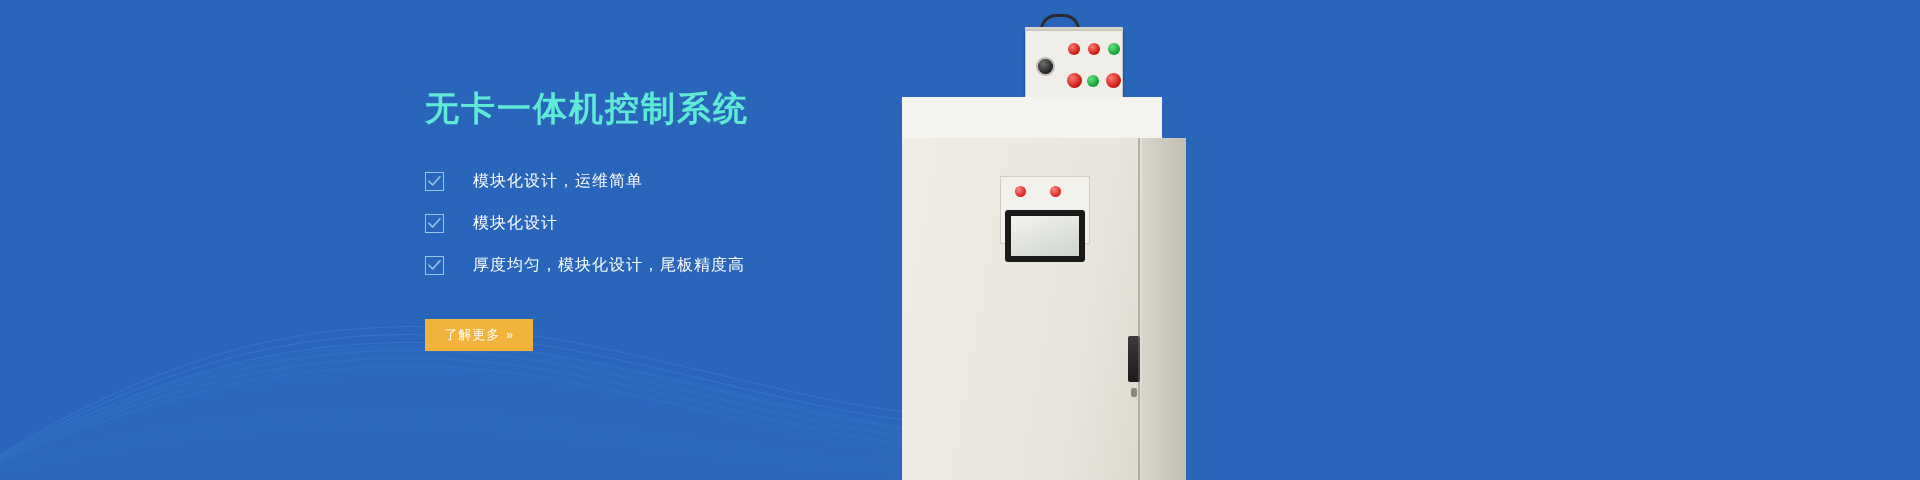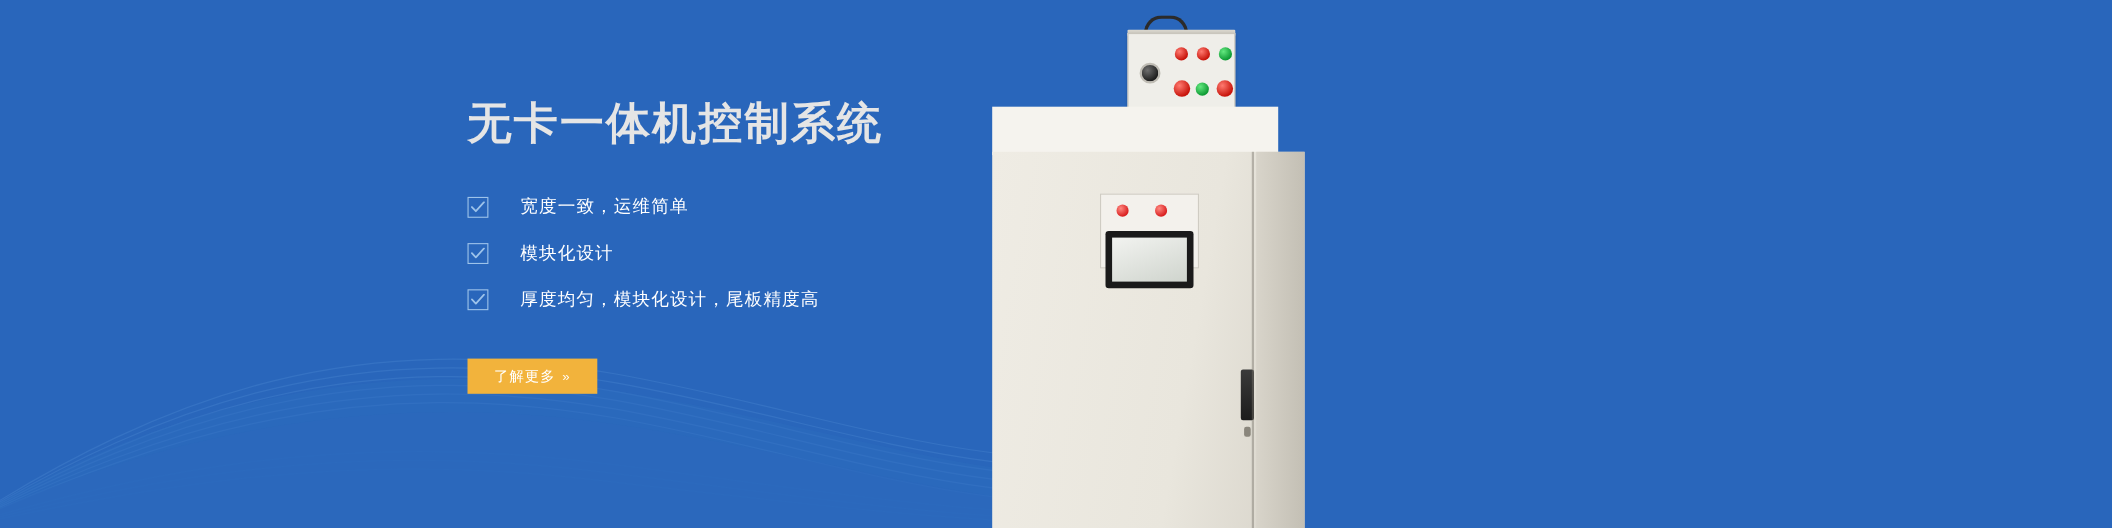--- a/index.html
+++ b/index.html
@@ -20,22 +20,22 @@
   .waves { position:absolute; left:0; bottom:0; width:1100px; height:300px; }
   .waves svg { display:block; width:100%; height:100%; }
 
   
   .content {
     position:absolute;
     left:425px; top:88px;
     width:560px;
   }
   .headline {
-    color:#e5e5e5;
-    font-size:40px;
+    color:#5eead4;
+    font-size:34px;
     font-weight:bold;
     letter-spacing:2px;
     line-height:1.2;
     white-space:nowrap;
   }
   .features { margin-top:42px; }
   .feature {
     display:flex;
     align-items:center;
     margin-bottom:21px;
@@ -54,21 +54,21 @@
     font-size:16px;
     letter-spacing:1px;
   }
   .cta {
     margin-top:22px;
     display:inline-flex;
     align-items:center;
     justify-content:center;
     background:#f2b33c;
     color:#ffffff;
-    width:118px; height:32px;
+    width:108px; height:32px;
     font-size:13px;
     letter-spacing:1px;
     border:none;
     cursor:pointer;
     font-family:inherit;
   }
   .cta .chev { margin-left:6px; font-size:12px; opacity:.95; }
 
   
   .product { position:absolute; left:880px; top:0; width:340px; height:480px; }
@@ -191,21 +191,21 @@
     <h1 class="headline">无卡一体机控制系统</h1>
 
     <div class="features">
 
       <div class="feature">
         <span class="cbox">
           <svg width="13" height="11" viewBox="0 0 13 11" aria-hidden="true">
             <path d="M1 5.2 L4.6 9 L12 0.8" fill="none" stroke="#9dc3ea" stroke-width="1.6" stroke-linecap="round" stroke-linejoin="round"></path>
           </svg>
         </span>
-        <span class="feature-label">宽度一致，运维简单</span>
+        <span class="feature-label">模块化设计，运维简单</span>
       </div>
 
       <div class="feature">
         <span class="cbox">
           <svg width="13" height="11" viewBox="0 0 13 11" aria-hidden="true">
             <path d="M1 5.2 L4.6 9 L12 0.8" fill="none" stroke="#9dc3ea" stroke-width="1.6" stroke-linecap="round" stroke-linejoin="round"></path>
           </svg>
         </span>
         <span class="feature-label">模块化设计</span>
       </div>

